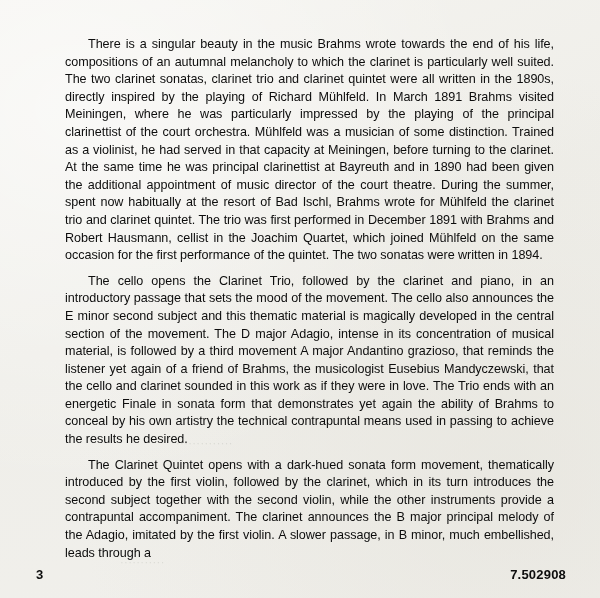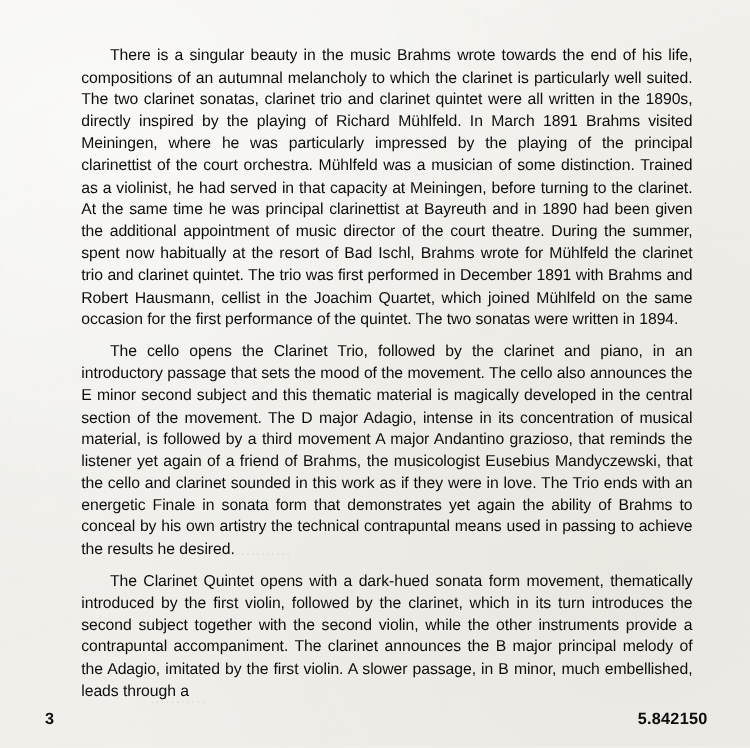--- a/index.html
+++ b/index.html
@@ -98,16 +98,16 @@
   <div class="ghost ghost-3">···········</div>
 
   <div class="content">
     <p class="para">There is a singular beauty in the music Brahms wrote towards the end of his life, compositions of an autumnal melancholy to which the clarinet is particularly well suited. The two clarinet sonatas, clarinet trio and clarinet quintet were all written in the 1890s, directly inspired by the playing of Richard Mühlfeld. In March 1891 Brahms visited Meiningen, where he was particularly impressed by the playing of the principal clarinettist of the court orchestra. Mühlfeld was a musician of some distinction. Trained as a violinist, he had served in that capacity at Meiningen, before turning to the clarinet. At the same time he was principal clarinettist at Bayreuth and in 1890 had been given the additional appointment of music director of the court theatre. During the summer, spent now habitually at the resort of Bad Ischl, Brahms wrote for Mühlfeld the clarinet trio and clarinet quintet. The trio was first performed in December 1891 with Brahms and Robert Hausmann, cellist in the Joachim Quartet, which joined Mühlfeld on the same occasion for the first performance of the quintet. The two sonatas were written in 1894.</p>
     <p class="para">The cello opens the Clarinet Trio, followed by the clarinet and piano, in an introductory passage that sets the mood of the movement. The cello also announces the E minor second subject and this thematic material is magically developed in the central section of the movement. The D major Adagio, intense in its concentration of musical material, is followed by a third movement A major Andantino grazioso, that reminds the listener yet again of a friend of Brahms, the musicologist Eusebius Mandyczewski, that the cello and clarinet sounded in this work as if they were in love. The Trio ends with an energetic Finale in sonata form that demonstrates yet again the ability of Brahms to conceal by his own artistry the technical contrapuntal means used in passing to achieve the results he desired.</p>
     <p class="para">The Clarinet Quintet opens with a dark-hued sonata form movement, thematically introduced by the first violin, followed by the clarinet, which in its turn introduces the second subject together with the second violin, while the other instruments provide a contrapuntal accompaniment. The clarinet announces the B major principal melody of the Adagio, imitated by the first violin. A slower passage, in B minor, much embellished, leads through a</p>
   </div>
 
   <div class="footer">
     <div class="page-number">3</div>
-    <div class="catalog-number">5.842150</div>
+    <div class="catalog-number">7.502908</div>
   </div>
 
 </div>
 
 </body></html>

